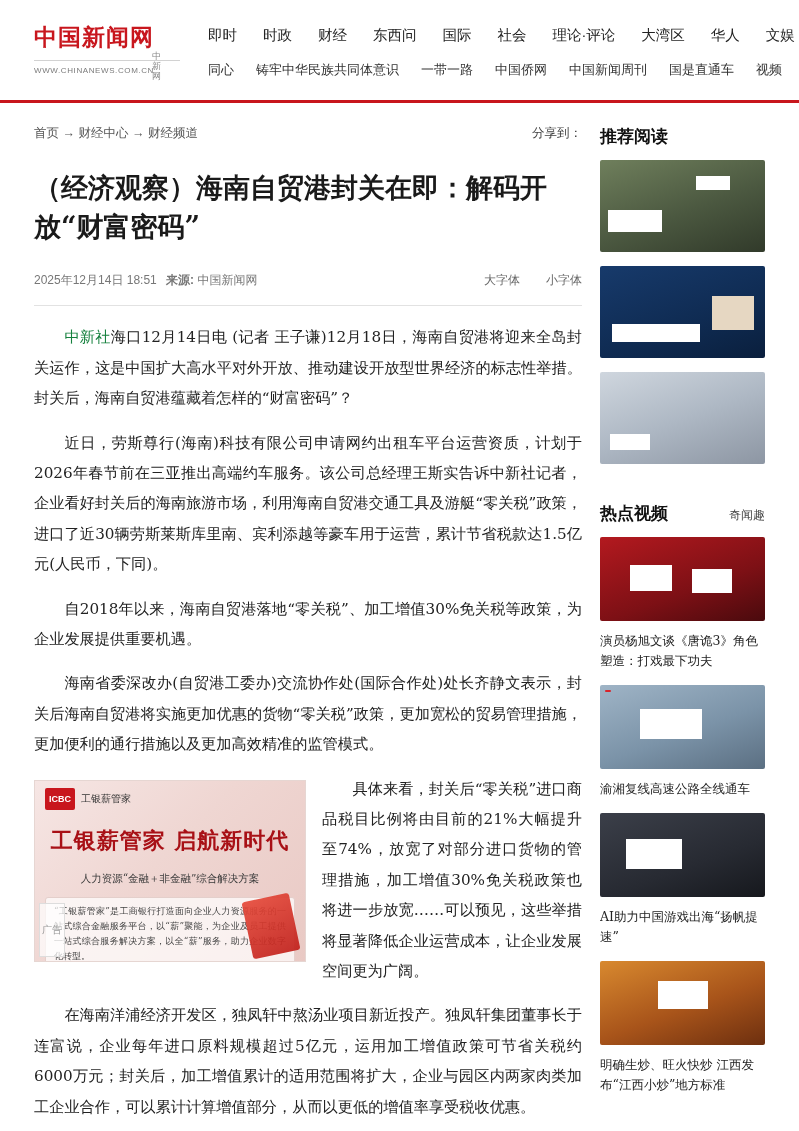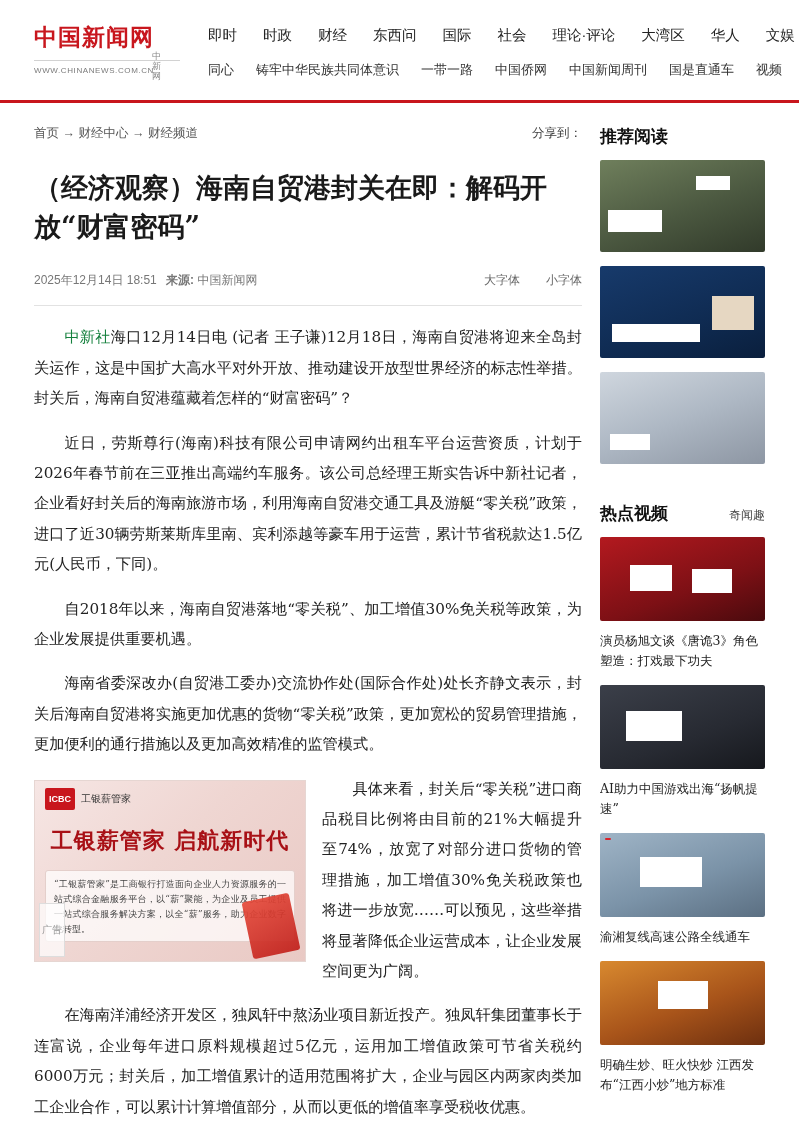--- a/index.html
+++ b/index.html
@@ -301,20 +301,21 @@
         <p>自2018年以来，海南自贸港落地“零关税”、加工增值30%免关税等政策，为企业发展提供重要机遇。</p>
         <p>海南省委深改办(自贸港工委办)交流协作处(国际合作处)处长齐静文表示，封关后海南自贸港将实施更加优惠的货物“零关税”政策，更加宽松的贸易管理措施，更加便利的通行措施以及更加高效精准的监管模式。</p>
 
         <div class="ad-wrap">
           <div class="ad">
             <div class="ad-top">
               <span class="ad-icbc">ICBC</span>
               <span class="ad-icbc-txt">工银薪管家</span>
             </div>
             <div class="ad-title">工银薪管家 启航新时代</div>
+            <div class="ad-sub">人力资源“金融＋非金融”综合解决方案</div>
             <div class="ad-card">“工银薪管家”是工商银行打造面向企业人力资源服务的一站式综合金融服务平台，以“薪”聚能，为企业及员工提供一站式综合服务解决方案，以全“薪”服务，助力企业数字化转型。</div>
             <div class="ad-ribbon"></div>
             <div class="ad-badge">广告</div>
           </div>
         </div>
 
         <p>具体来看，封关后“零关税”进口商品税目比例将由目前的21%大幅提升至74%，放宽了对部分进口货物的管理措施，加工增值30%免关税政策也将进一步放宽……可以预见，这些举措将显著降低企业运营成本，让企业发展空间更为广阔。</p>
         <p>在海南洋浦经济开发区，独凤轩中熬汤业项目新近投产。独凤轩集团董事长于连富说，企业每年进口原料规模超过5亿元，运用加工增值政策可节省关税约6000万元；封关后，加工增值累计的适用范围将扩大，企业与园区内两家肉类加工企业合作，可以累计计算增值部分，从而以更低的增值率享受税收优惠。</p>
 
       </div>
@@ -349,35 +350,35 @@
 
       <div class="side-item">
         <div class="thumb small t4">
           <div class="blk" style="left:30px;top:28px;width:42px;height:26px;"></div>
           <div class="blk" style="left:92px;top:32px;width:40px;height:24px;"></div>
         </div>
         <div class="side-cap">演员杨旭文谈《唐诡3》角色塑造：打戏最下功夫</div>
       </div>
 
       <div class="side-item">
-        <div class="thumb small t5">
-          <div class="blk" style="left:26px;top:26px;width:56px;height:30px;"></div>
-        </div>
-        <div class="side-cap">AI助力中国游戏出海“扬帆提速”</div>
-      </div>
-
-      <div class="side-item">
         <div class="thumb small t6">
           <div class="blk" style="left:40px;top:24px;width:62px;height:30px;"></div>
           <div class="tag"></div>
         </div>
         <div class="side-cap">渝湘复线高速公路全线通车</div>
       </div>
 
       <div class="side-item">
+        <div class="thumb small t5">
+          <div class="blk" style="left:26px;top:26px;width:56px;height:30px;"></div>
+        </div>
+        <div class="side-cap">AI助力中国游戏出海“扬帆提速”</div>
+      </div>
+
+      <div class="side-item">
         <div class="thumb small t7">
           <div class="blk" style="left:58px;top:20px;width:50px;height:28px;"></div>
         </div>
         <div class="side-cap">明确生炒、旺火快炒 江西发布“江西小炒”地方标准</div>
       </div>
 
       <div class="side-h spaced">精彩直播</div>
 
     </div>
   </div>

